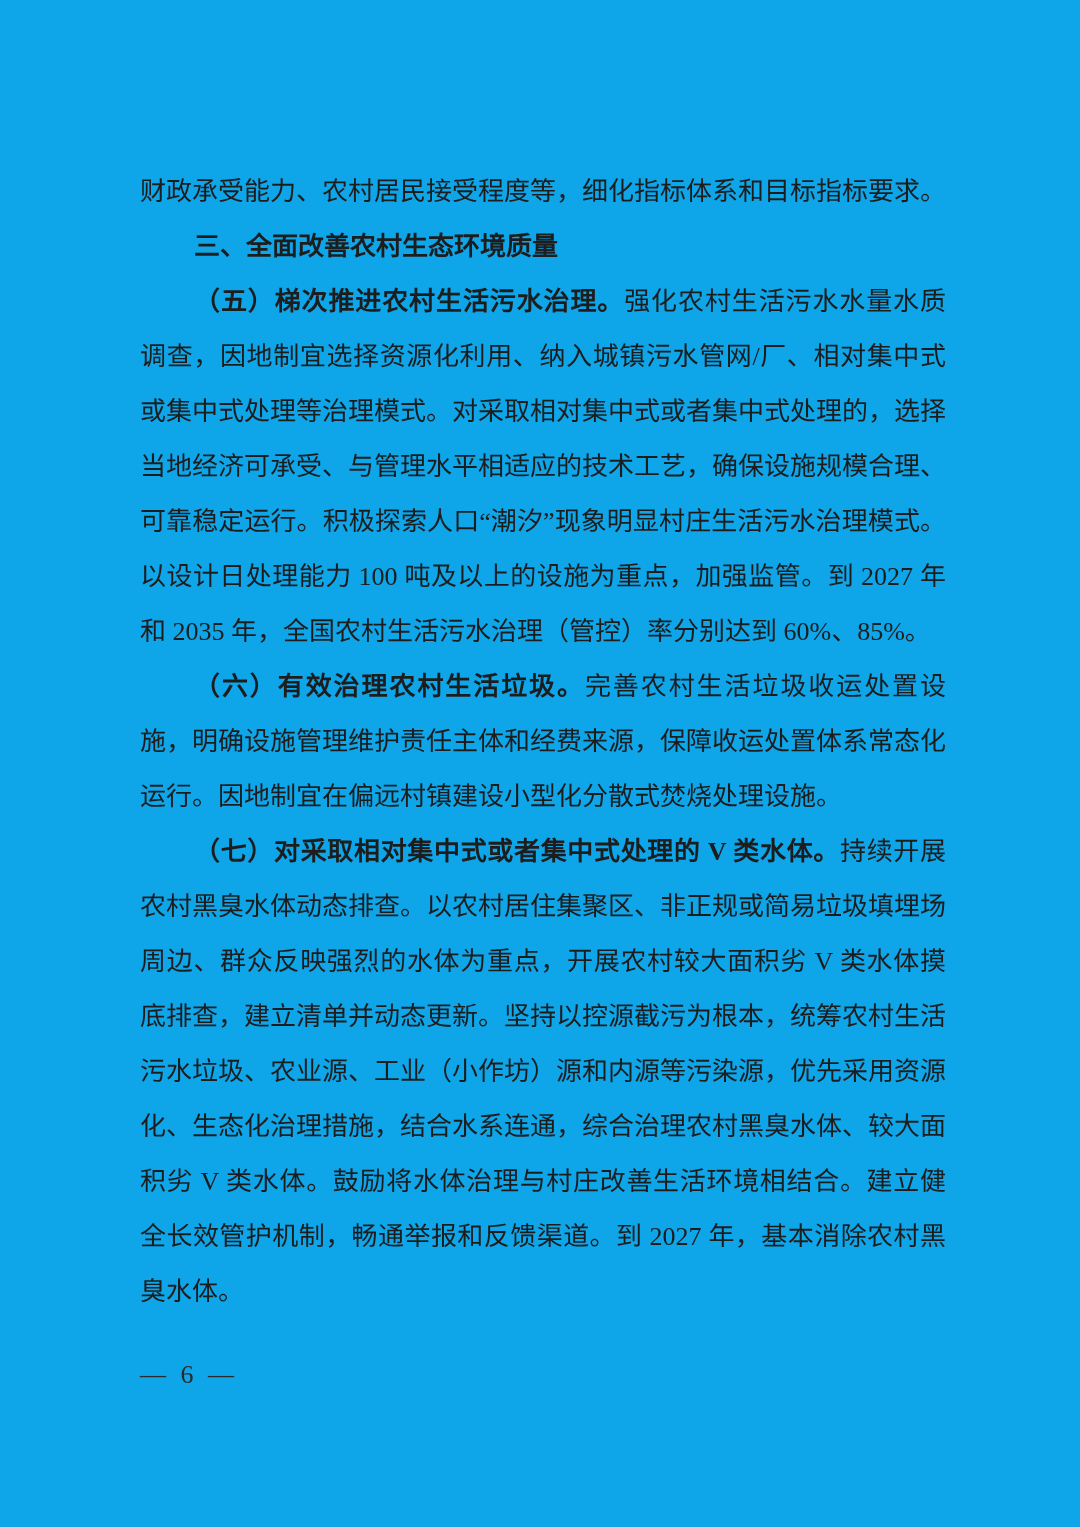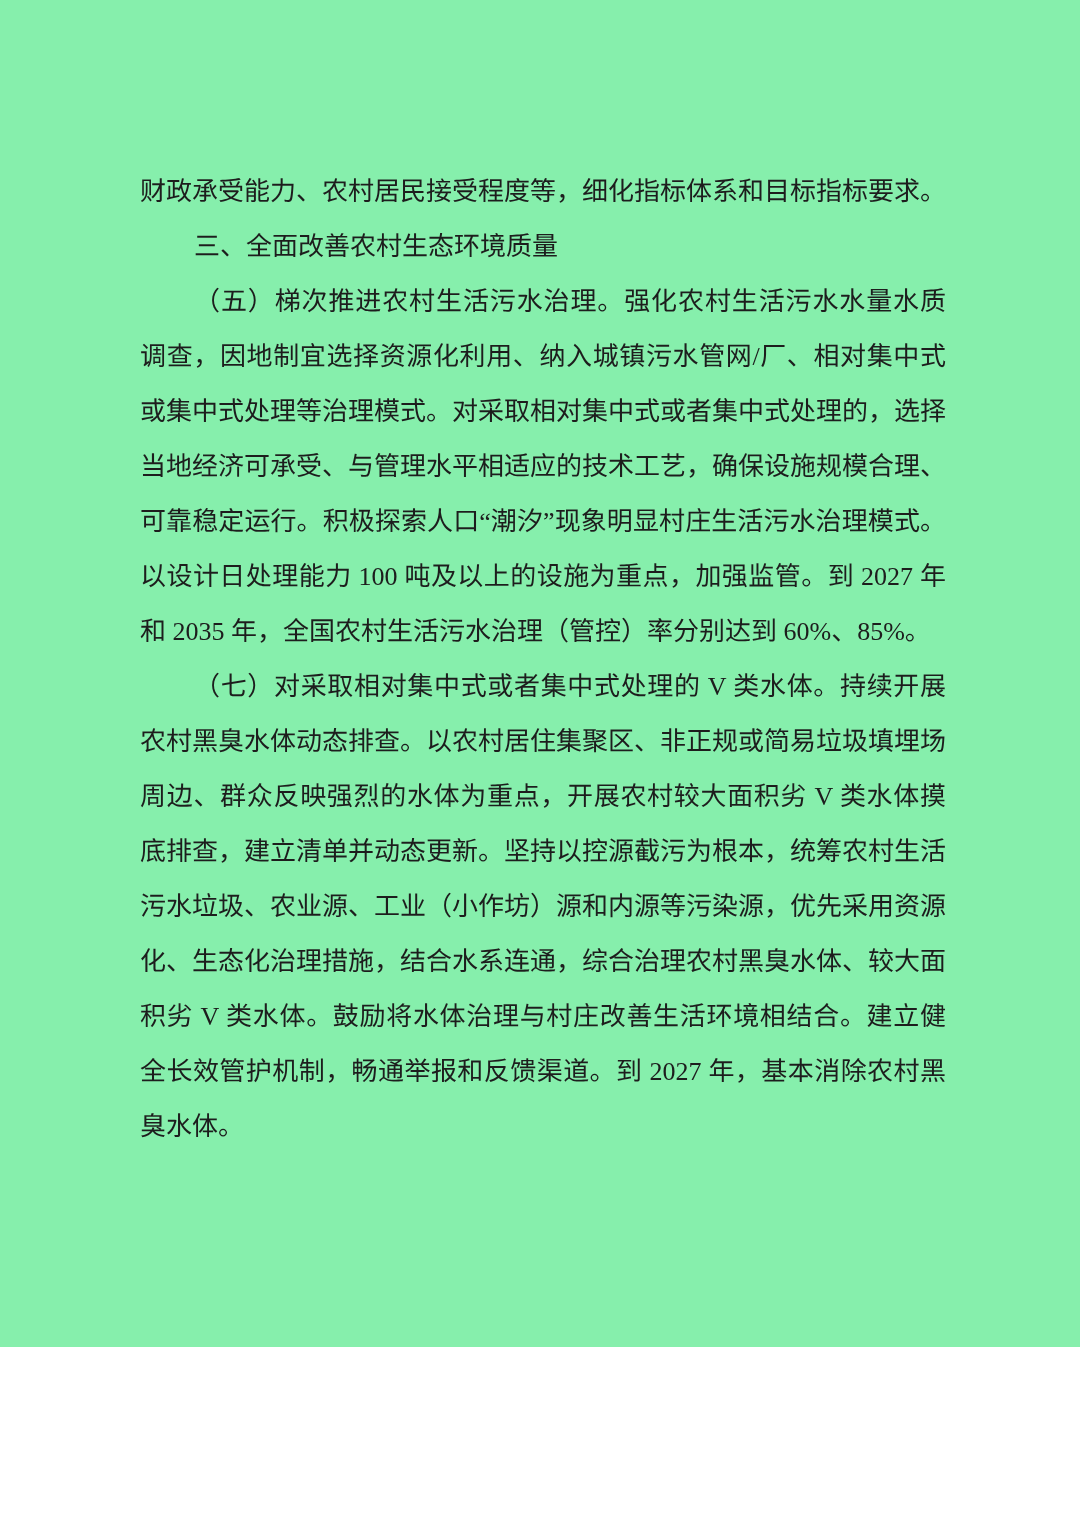--- a/index.html
+++ b/index.html
@@ -4,22 +4,22 @@
 <title>Document Page</title>
 <style>
   html, body {
     margin: 0;
     padding: 0;
     background: #ffffff;
   }
   .page {
     position: relative;
     width: 1080px;
-    height: 1347px;
-    background: #86efac;
+    height: 1527px;
+    background: #0ea5e9;
     overflow: hidden;
     font-family: "Liberation Serif", "DejaVu Serif", serif;
     color: #1d1d1d;
   }
   .text-area {
     position: absolute;
     left: 140px;
     top: 164px;
     width: 806px;
   }
@@ -28,25 +28,25 @@
     font-size: 26px;
     line-height: 55px;
     text-align: justify;
     text-justify: inter-ideograph;
   }
   .indent {
     text-indent: 54px;
   }
   .section-heading {
     font-family: "Liberation Sans", "DejaVu Sans", sans-serif;
-    font-weight: normal;
+    font-weight: bold;
     font-size: 27px;
   }
   .lead {
-    font-weight: normal;
+    font-weight: bold;
   }
   .page-number {
     position: absolute;
     left: 140px;
     top: 1347px;
     font-size: 26px;
     line-height: 55px;
     color: #2a2a2a;
     word-spacing: 8px;
   }
@@ -56,19 +56,20 @@
 
 <div class="page">
   <div class="text-area">
 
     <p>财政承受能力、农村居民接受程度等，细化指标体系和目标指标要求。</p>
 
     <p class="indent section-heading">三、全面改善农村生态环境质量</p>
 
     <p class="indent"><span class="lead">（五）梯次推进农村生活污水治理。</span><span>强化农村生活污水水量水质调查，因地制宜选择资源化利用、纳入城镇污水管网/厂、相对集中式或集中式处理等治理模式。对采取相对集中式或者集中式处理的，选择当地经济可承受、与管理水平相适应的技术工艺，确保设施规模合理、可靠稳定运行。积极探索人口“潮汐”现象明显村庄生活污水治理模式。以设计日处理能力 100 吨及以上的设施为重点，加强监管。到 2027 年和 2035 年，全国农村生活污水治理（管控）率分别达到 60%、85%。</span></p>
 
+    <p class="indent"><span class="lead">（六）有效治理农村生活垃圾。</span><span>完善农村生活垃圾收运处置设施，明确设施管理维护责任主体和经费来源，保障收运处置体系常态化运行。因地制宜在偏远村镇建设小型化分散式焚烧处理设施。</span></p>
 
     <p class="indent"><span class="lead">（七）对采取相对集中式或者集中式处理的 V 类水体。</span><span>持续开展农村黑臭水体动态排查。以农村居住集聚区、非正规或简易垃圾填埋场周边、群众反映强烈的水体为重点，开展农村较大面积劣 V 类水体摸底排查，建立清单并动态更新。坚持以控源截污为根本，统筹农村生活污水垃圾、农业源、工业（小作坊）源和内源等污染源，优先采用资源化、生态化治理措施，结合水系连通，综合治理农村黑臭水体、较大面积劣 V 类水体。鼓励将水体治理与村庄改善生活环境相结合。建立健全长效管护机制，畅通举报和反馈渠道。到 2027 年，基本消除农村黑臭水体。</span></p>
 
   </div>
 
   <div class="page-number">— 6 —</div>
 </div>
 
 </body></html>

